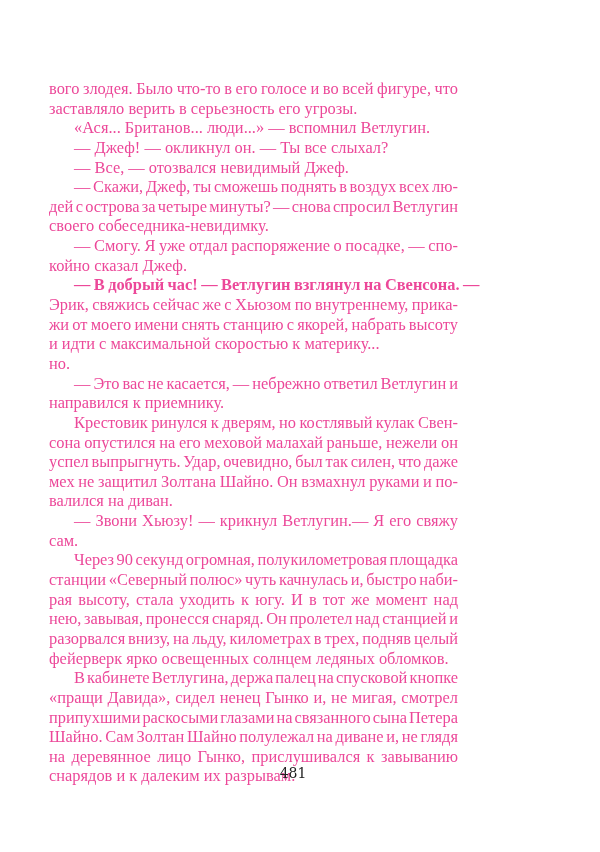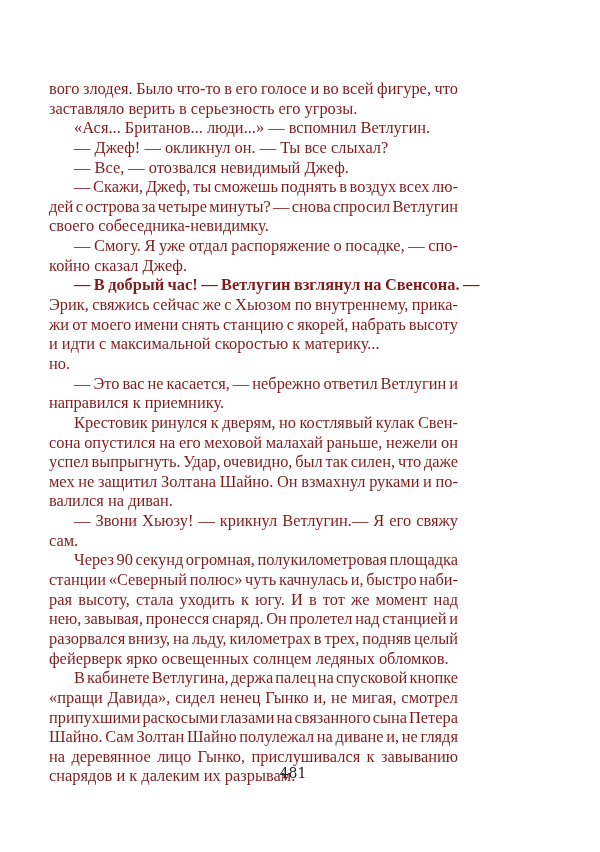--- a/index.html
+++ b/index.html
@@ -14,21 +14,21 @@
       overflow: hidden;
     }
     .page {
       position: absolute;
       left: 49px;
       top: 79px;
       width: 409px;
       font-family: "Liberation Serif", "DejaVu Serif", serif;
       font-size: 16.4px;
       line-height: 19.65px;
-      color: #7f1d1d;
+      color: #ec4899;
     }
     .line {
       display: block;
       text-align: justify;
       text-align-last: justify;
       white-space: nowrap;
       height: 19.65px;
       overflow: visible;
     }
     .line.last {

